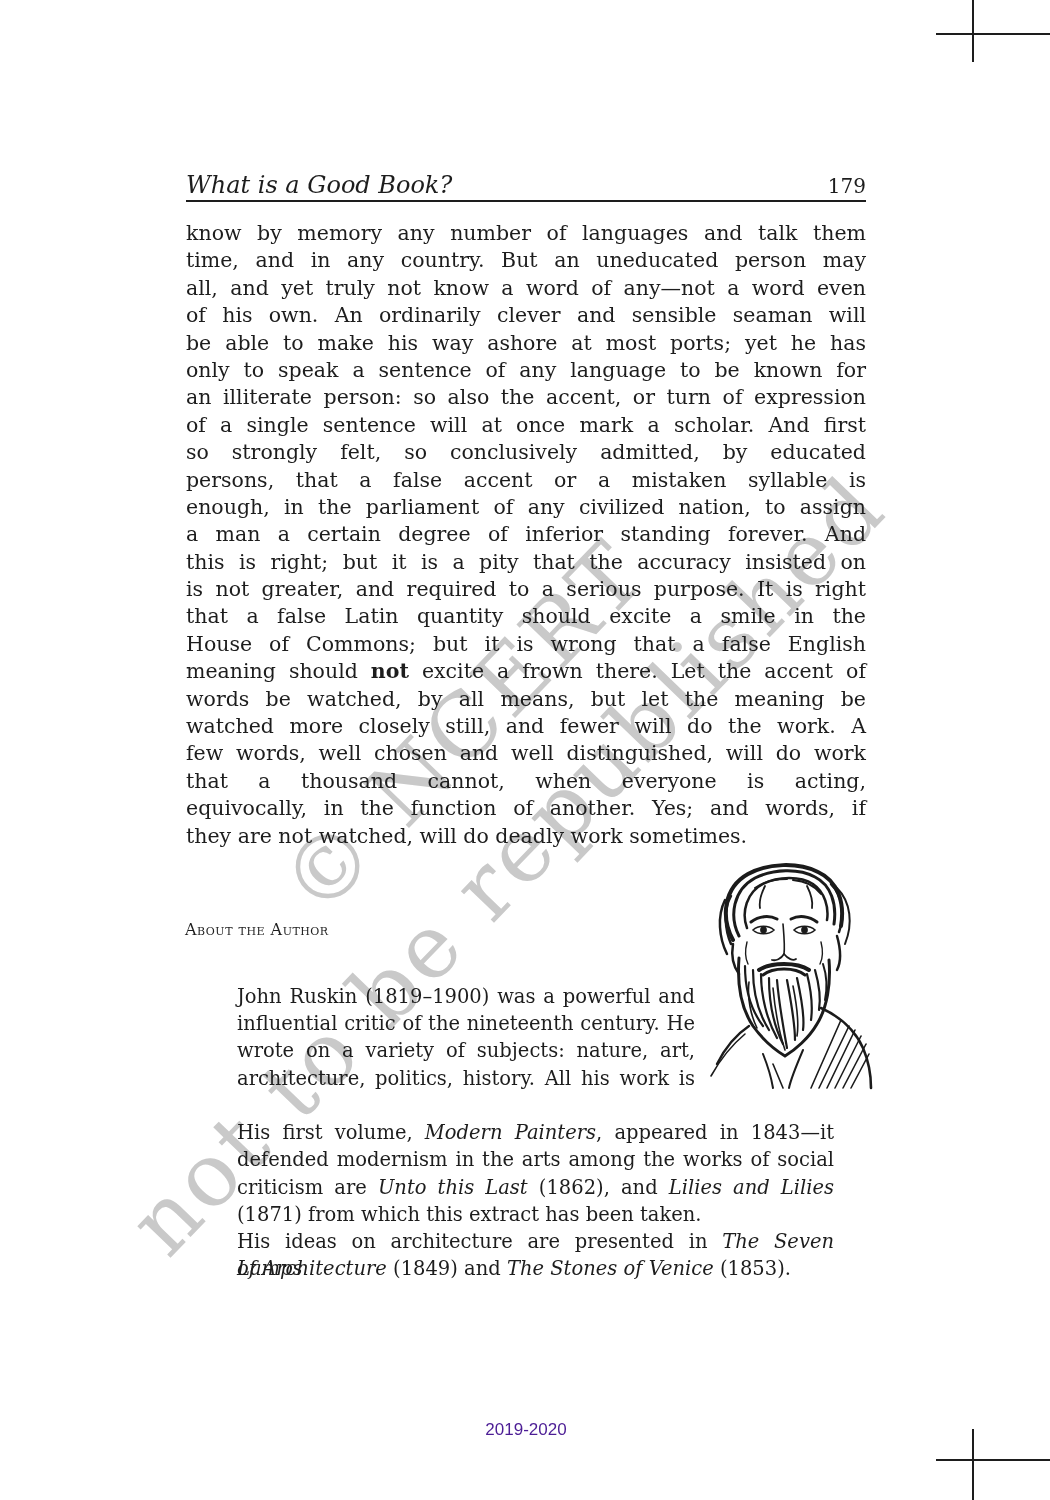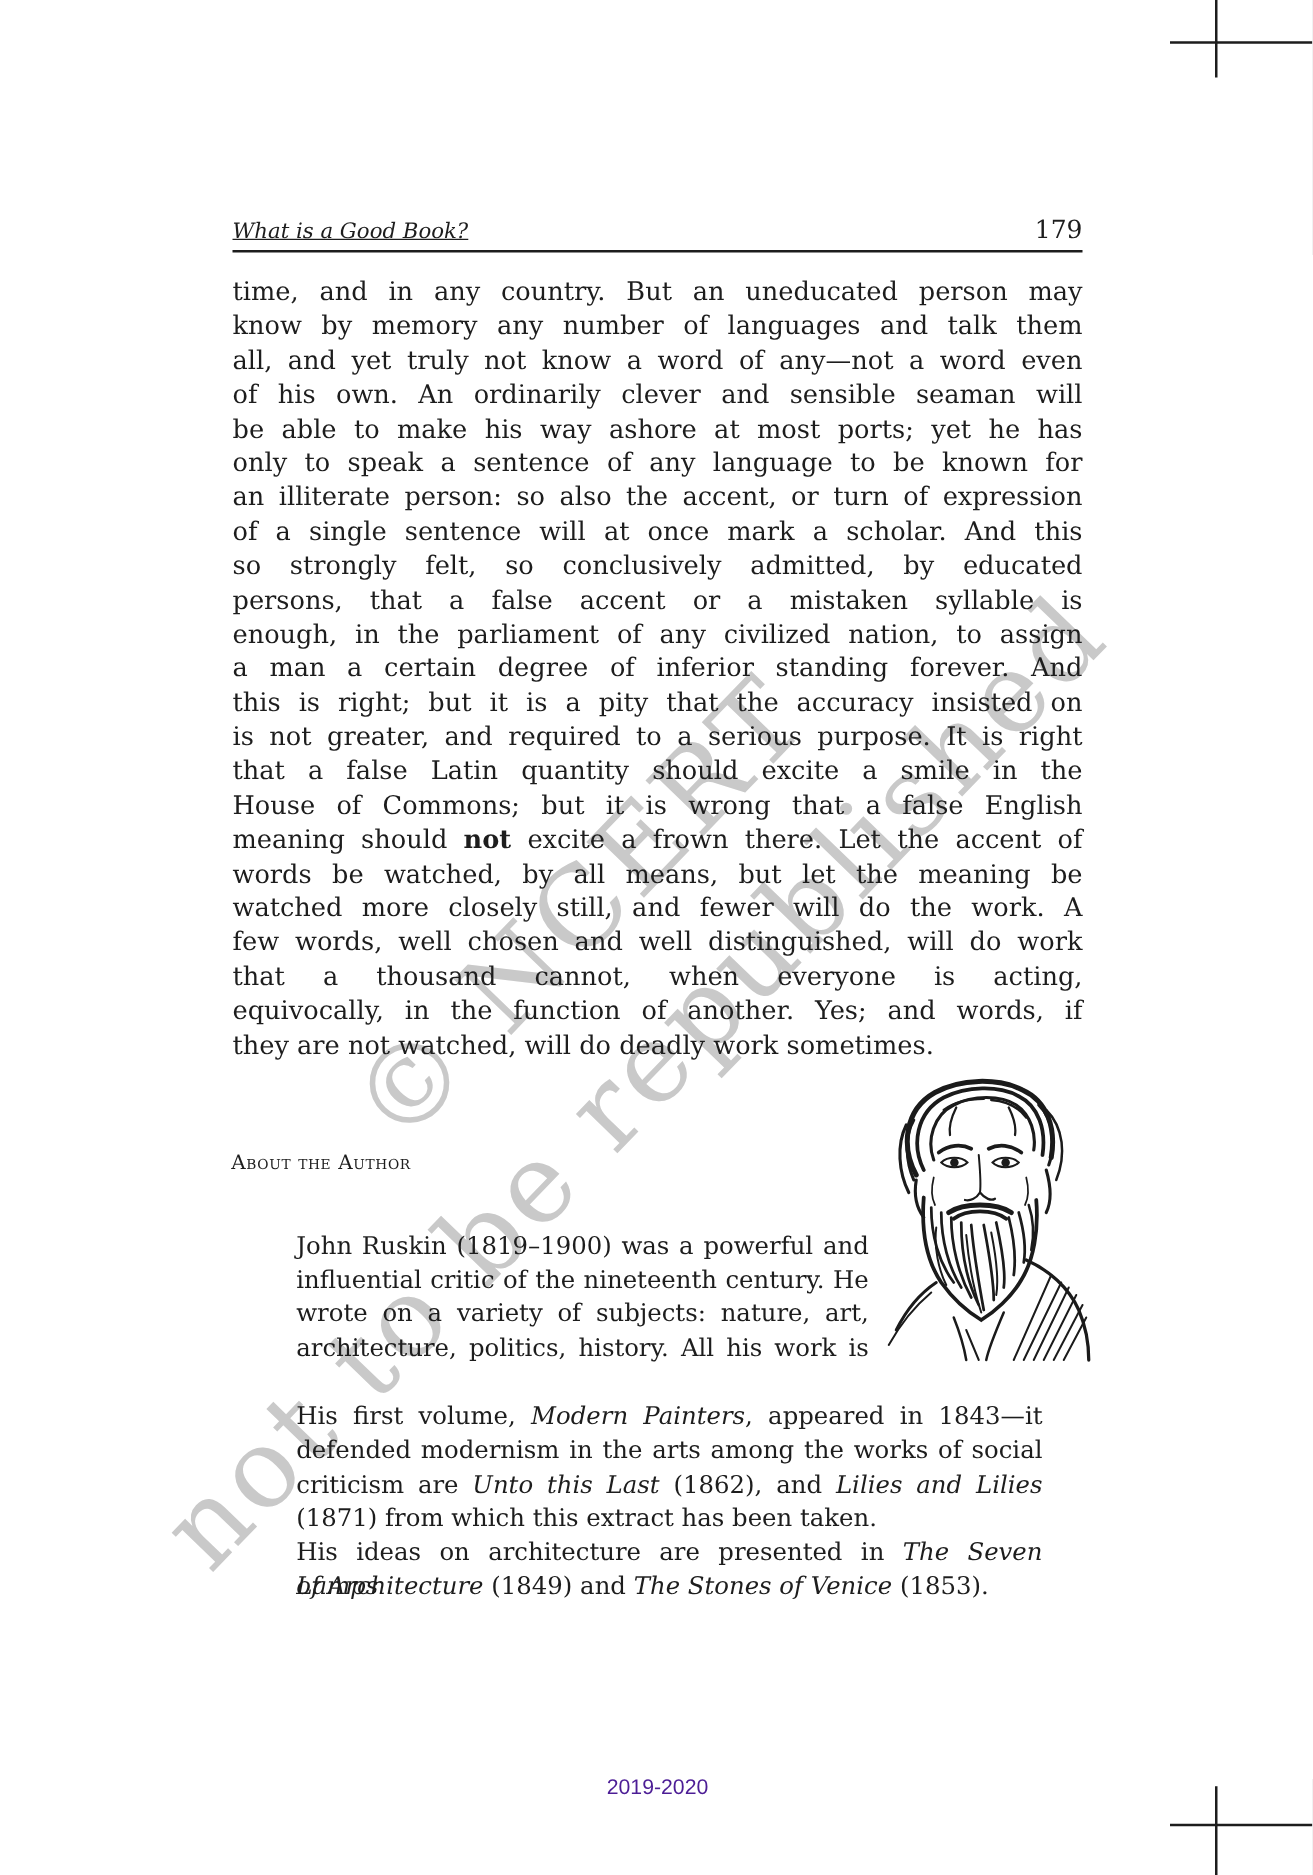--- a/index.html
+++ b/index.html
@@ -26,21 +26,21 @@
     user-select:none;
   }
   #wm1{left:330px;top:842px;}
   #wm2{left:178px;top:1182px;}
   
   .content{position:relative;z-index:1;}
   #header-row{
     position:absolute;left:186px;top:171px;width:680px;
     display:flex;justify-content:space-between;align-items:baseline;
   }
-  #running-head{font-style:italic;font-size:17px;text-decoration:underline;}
+  #running-head{font-style:italic;font-size:24px;}
   #page-number{font-size:20px;}
   #header-rule{
     position:absolute;left:186px;top:200px;width:680px;height:2px;
     background:#1d1d1d;
   }
   
   #body-text{
     position:absolute;left:186px;top:220px;width:680px;
     font-size:20.5px;
   }
@@ -102,28 +102,28 @@
 
   <div class="content">
 
     <div id="header-row">
       <span id="running-head">What is a Good Book?</span>
       <span id="page-number">179</span>
     </div>
     <div id="header-rule"></div>
 
     <div id="body-text">
+        <div class="tl"><span>know by memory any number of languages and talk them</span></div>
         <div class="tl"><span>time, and in any country. But an uneducated person may</span></div>
-        <div class="tl"><span>know by memory any number of languages and talk them</span></div>
         <div class="tl"><span>all, and yet truly not know a word of any—not a word even</span></div>
         <div class="tl"><span>of his own. An ordinarily clever and sensible seaman will</span></div>
         <div class="tl"><span>be able to make his way ashore at most ports; yet he has</span></div>
         <div class="tl"><span>only to speak a sentence of any language to be known for</span></div>
         <div class="tl"><span>an illiterate person: so also the accent, or turn of expression</span></div>
-        <div class="tl"><span>of a single sentence will at once mark a scholar. And this</span></div>
+        <div class="tl"><span>of a single sentence will at once mark a scholar. And first</span></div>
         <div class="tl"><span>so strongly felt, so conclusively admitted, by educated</span></div>
         <div class="tl"><span>persons, that a false accent or a mistaken syllable is</span></div>
         <div class="tl"><span>enough, in the parliament of any civilized nation, to assign</span></div>
         <div class="tl"><span>a man a certain degree of inferior standing forever. And</span></div>
         <div class="tl"><span>this is right; but it is a pity that the accuracy insisted on</span></div>
         <div class="tl"><span>is not greater, and required to a serious purpose. It is right</span></div>
         <div class="tl"><span>that a false Latin quantity should excite a smile in the</span></div>
         <div class="tl"><span>House of Commons; but it is wrong that a false English</span></div>
         <div class="tl"><span>meaning should </span><span class="b">not</span><span> excite a frown there. Let the accent of</span></div>
         <div class="tl"><span>words be watched, by all means, but let the meaning be</span></div>

